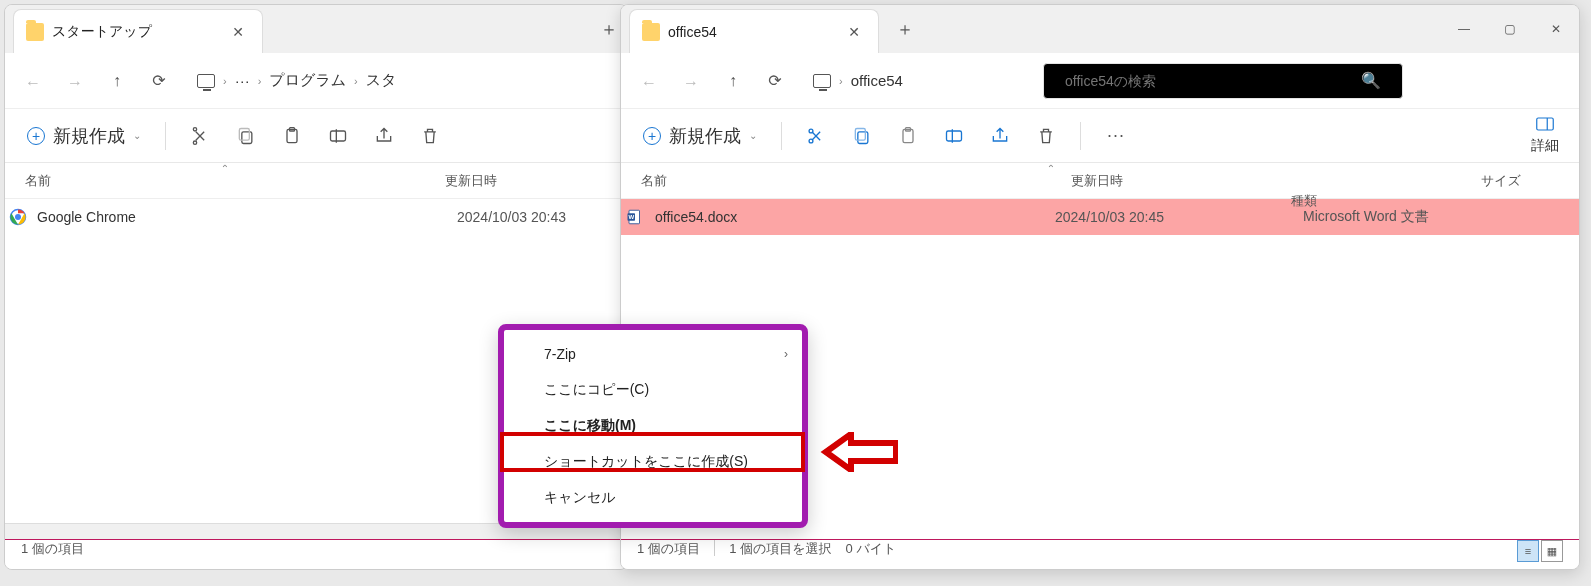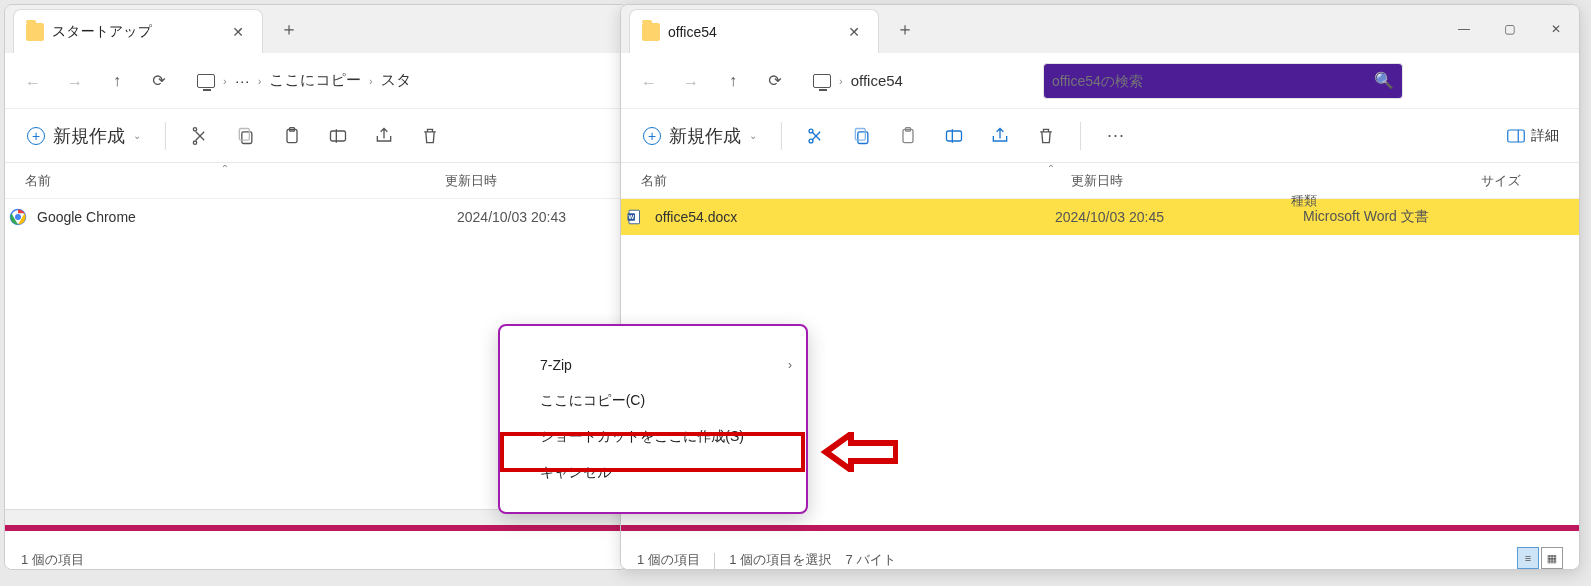--- a/index.html
+++ b/index.html
@@ -2,79 +2,79 @@
 <html><head>
 <meta charset="utf-8">
 <style>
 * { margin:0; padding:0; box-sizing:border-box; font-family:"Yu Gothic UI","Segoe UI",Meiryo,sans-serif; }
 body { background:#e9e9e9; width:1591px; height:586px; overflow:hidden; position:relative; }
 
 .win { position:absolute; background:#f5f5f5; border:1px solid #ccc; border-radius:8px; display:flex; flex-direction:column; overflow:hidden; }
 #w1 { left:4px; top:4px; width:624px; height:566px; }
 #w2 { left:620px; top:4px; width:960px; height:566px; box-shadow:0 4px 16px rgba(0,0,0,0.15); }
 
-.titlebar { height:48px; display:flex; align-items:center; background:#f0f0f0; }
+.titlebar { height:48px; display:flex; align-items:center; background:#f0f0f0;justify-content:space-between; }
 .tab { height:44px; margin:4px 0 0 8px; background:#fff; border-radius:8px 8px 0 0; display:flex; align-items:center; padding:0 10px 0 12px; gap:8px; min-width:250px; border-top:1px solid #ddd; border-left:1px solid #ddd; border-right:1px solid #ddd;}
 .tab .ficon { width:18px; height:18px; background:#ffd36b; border-radius:2px; position:relative; }
 .tab .ficon::before{content:"";position:absolute;top:-3px;left:0;width:10px;height:3px;background:#ffd36b;border-radius:2px 2px 0 0;}
 .tab .tlabel { font-size:14px; color:#222; flex:1; }
 .tab .close { width:28px; height:28px; display:flex; align-items:center; justify-content:center; font-size:14px; color:#555; border-radius:4px; }
 .newtab { width:36px; height:36px; margin-left:8px; display:flex; align-items:center; justify-content:center; color:#555; font-size:18px; border-radius:4px;}
 .winctrl { margin-left:auto; display:flex; }
 .winctrl div { width:46px; height:44px; display:flex; align-items:center; justify-content:center; color:#555; font-size:12px;}
 
 .navbar { height:56px; background:#fff; display:flex; align-items:center; padding:0 8px; gap:2px; border-bottom:1px solid #eee;}
 .nbtn { width:40px; height:40px; display:flex; align-items:center; justify-content:center; color:#555; border-radius:4px; font-size:16px;}
 .nbtn.dis { color:#bbb; }
 .addr { display:flex; align-items:center; gap:8px; padding:0 10px; height:40px; margin-left:6px; flex:1;}
 .addr .mon { width:18px; height:14px; border:1.5px solid #555; border-radius:2px; position:relative;}
 .addr .mon::after{content:"";position:absolute;bottom:-4px;left:5px;width:8px;height:2px;background:#555;}
 .addr .chev { color:#888; font-size:11px; }
 .addr .seg { font-size:15px; color:#333; }
-.search { width:360px; height:36px; margin:0 8px; display:flex; align-items:center; padding:0 8px; border:1px solid #e4e4e4; border-radius:4px; color:#888; background:#4c1d95;}
+.search { width:360px; height:36px; margin:0 8px; display:flex; align-items:center; padding:0 21px; border:1px solid #e4e4e4; border-radius:4px; color:#888; background:#000000;}
 .search input{border:none;outline:none;flex:1;font-size:14px;color:#888;background:transparent;}
 
 .toolbar { height:54px; background:#fff; display:flex; align-items:center; padding:0 10px; gap:2px; border-bottom:1px solid #e8e8e8;}
 .newbtn { display:flex; align-items:center; gap:8px; padding:0 12px; height:38px; border-radius:4px;}
 .newbtn .plus{width:18px;height:18px;border:1.5px solid #1976d2;border-radius:50%;display:flex;align-items:center;justify-content:center;color:#1976d2;font-size:14px;line-height:1;}
 .newbtn span.lbl{font-size:18px;color:#333;}
 .newbtn .car{color:#888;font-size:10px;}
 .tsep{width:1px;height:28px;background:#ddd;margin:0 10px;}
 .tbtn{width:44px;height:40px;display:flex;align-items:center;justify-content:center;border-radius:4px;color:#555;}
-.detbtn{display:flex;align-items:center;gap:6px;padding:0 10px;margin-left:auto;font-size:14px;color:#333;}
+.detbtn{display:flex;align-items:center;gap:6px;padding:0 10px;margin-left:auto;font-size:14px;color:#333;flex-direction:column;}
 
 .colhead{height:36px;background:#fff;display:flex;align-items:center;padding:0 20px;font-size:13px;color:#555;border-bottom:1px solid #eee;position:relative;}
 .colhead .cn{flex:0 0 430px;}
 #w1 .colhead .cn{flex:0 0 420px;}
 .colhead .cd{flex:0 0 220px;}
 .colhead .ct{flex:0 0 190px;margin-top:40px;}
 .colhead .cs{flex:1;}
 .sortmark{position:absolute;left:50%;top:0;transform:translateX(-50%);font-size:10px;color:#888;}
 #w1 .sortmark{left:220px;}
 #w2 .sortmark{left:430px;}
 
 .flist{flex:1;background:#fff;overflow:auto;}
 .frow{height:36px;display:flex;align-items:center;padding:0 4px;font-size:14px;color:#333;}
-.frow.sel{background:#fde047;}
+.frow.sel{background:#fca5a5;}
 .frow .fi{width:20px;height:20px;margin-right:10px;display:flex;align-items:center;justify-content:center;}
 .frow .fn{flex:0 0 420px;}
 #w2 .frow .fn{flex:0 0 400px;}
 .frow .fd{flex:0 0 220px;color:#555;}
 .frow .ft{flex:0 0 190px;color:#555;margin-left:28px;}
 
-.status{height:44px;background:#fff;border-top:6px solid #be185d;display:flex;align-items:flex-end;padding:0 16px;font-size:13px;color:#555;gap:14px;}
+.status{height:30px;background:#fff;border-top:1px solid #be185d;display:flex;align-items:flex-start;padding:0 16px;font-size:13px;color:#555;gap:14px;}
 .status .ssep{width:1px;height:16px;background:#ccc;}
 .viewbtns{margin-left:auto;display:flex;gap:2px;}
 .viewbtns div{width:22px;height:22px;border:1px solid #999;display:flex;align-items:center;justify-content:center;font-size:11px;}
 .viewbtns div.act{background:#cde4f7;border-color:#5a9bd5;}
 
 .scrollbar{height:16px;background:#f0f0f0;border-top:1px solid #ddd;}
 #w1 .scrollbar{display:block;}
 
-.ctxmenu{position:absolute;left:498px;top:324px;width:310px;background:#fff;border:2px solid #a21caf;border-radius:8px;box-shadow:0 6px 20px rgba(0,0,0,0.2);padding:21px 0;z-index:100;}
+.ctxmenu{position:absolute;left:498px;top:324px;width:310px;background:#fff;border:6px solid #a21caf;border-radius:8px;box-shadow:0 6px 20px rgba(0,0,0,0.2);padding:6px 0;z-index:100;}
 .ctxmenu .mi{height:36px;display:flex;align-items:center;padding:0 40px 0 40px;font-size:14px;color:#222;position:relative;}
 .ctxmenu .mi .sub{position:absolute;right:14px;font-size:12px;color:#666;}
 .ctxmenu .mi.bold{font-weight:bold;}
 .hibox{position:absolute;left:500px;top:432px;width:305px;height:40px;border:4px solid #d20000;z-index:101;pointer-events:none;}
 .arrow{position:absolute;left:820px;top:432px;z-index:101;pointer-events:none;}
 
 svg.icn{width:20px;height:20px;}
 </style>
 </head>
 <body>
@@ -91,21 +91,21 @@
   <div class="navbar">
     <div class="nbtn dis">←</div>
     <div class="nbtn dis">→</div>
     <div class="nbtn">↑</div>
     <div class="nbtn">⟳</div>
     <div class="addr">
       <div class="mon"></div>
       <span class="chev">›</span>
       <span class="seg">···</span>
       <span class="chev">›</span>
-      <span class="seg">ここにコピー</span>
+      <span class="seg">プログラム</span>
       <span class="chev">›</span>
       <span class="seg">スタ</span>
     </div>
   </div>
   <div class="toolbar">
     <div class="newbtn">
       <div class="plus">+</div>
       <span class="lbl">新規作成</span>
       <span class="car">⌄</span>
     </div>
@@ -269,35 +269,38 @@
         </div>
       <div class="fn">office54.docx</div>
       <div class="fd">2024/10/03 20:45</div>
       <div class="ft">Microsoft Word 文書</div>
     </div>
   </div>
   <div class="status">
     <span>1 個の項目</span>
     <div class="ssep"></div>
     <span>1 個の項目を選択</span>
-    <span>7 バイト</span>
+    <span>0 バイト</span>
     <div class="viewbtns">
       <div class="act">≡</div>
       <div>▦</div>
     </div>
   </div>
 </div>
 
 <div class="ctxmenu">
   <div class="mi">
       <span>7-Zip</span>
       <span class="sub">›</span>
     </div>
   <div class="mi">
       <span>ここにコピー(C)</span>
+    </div>
+  <div class="mi bold">
+      <span>ここに移動(M)</span>
     </div>
   <div class="mi">
       <span>ショートカットをここに作成(S)</span>
     </div>
   <div class="mi">
       <span>キャンセル</span>
     </div>
 </div>
 <div class="hibox"></div>
 <svg class="arrow" width="80" height="40">

